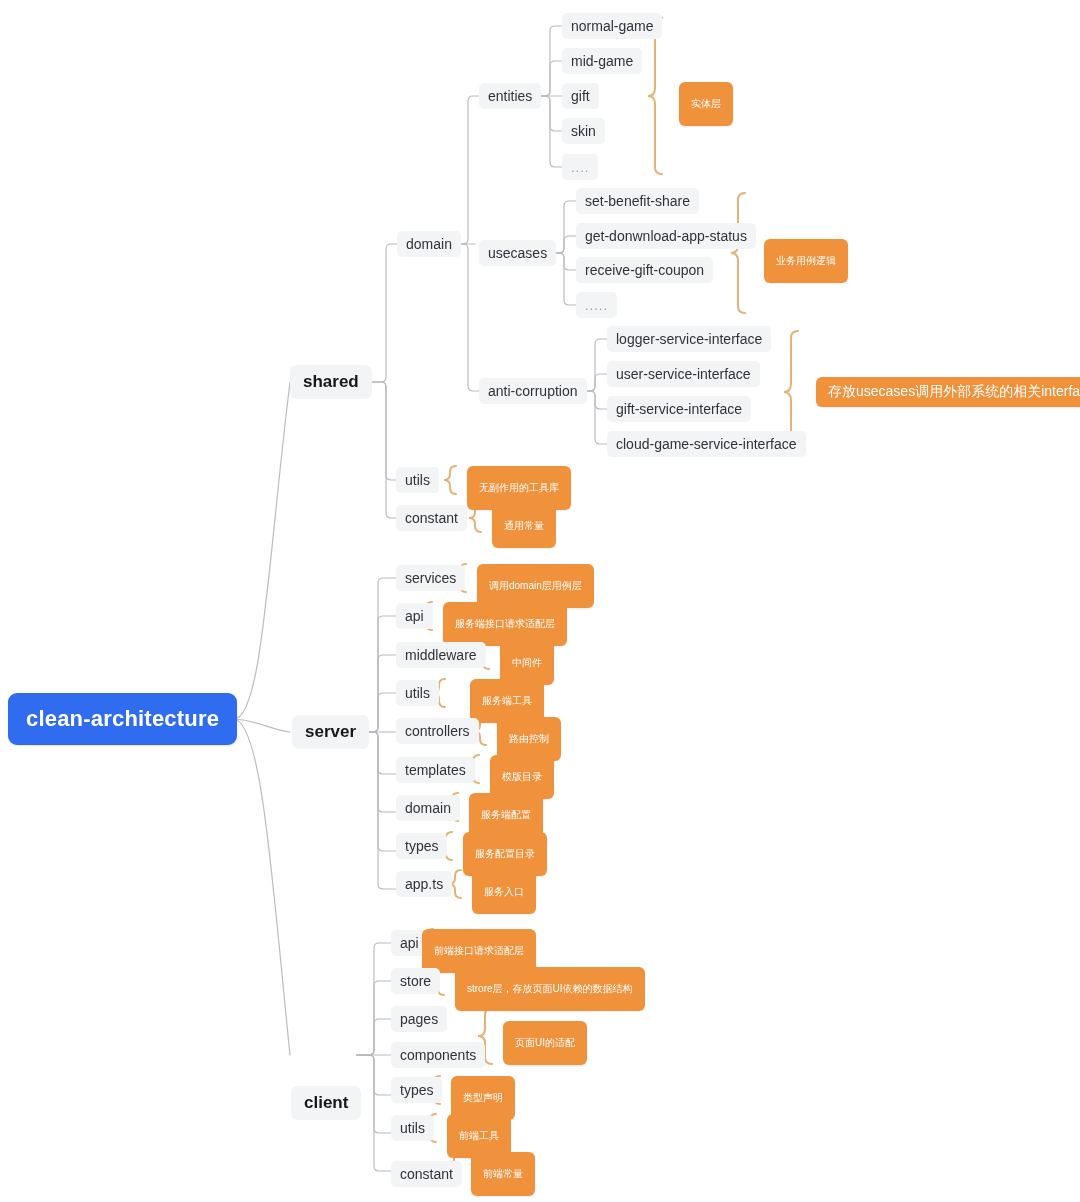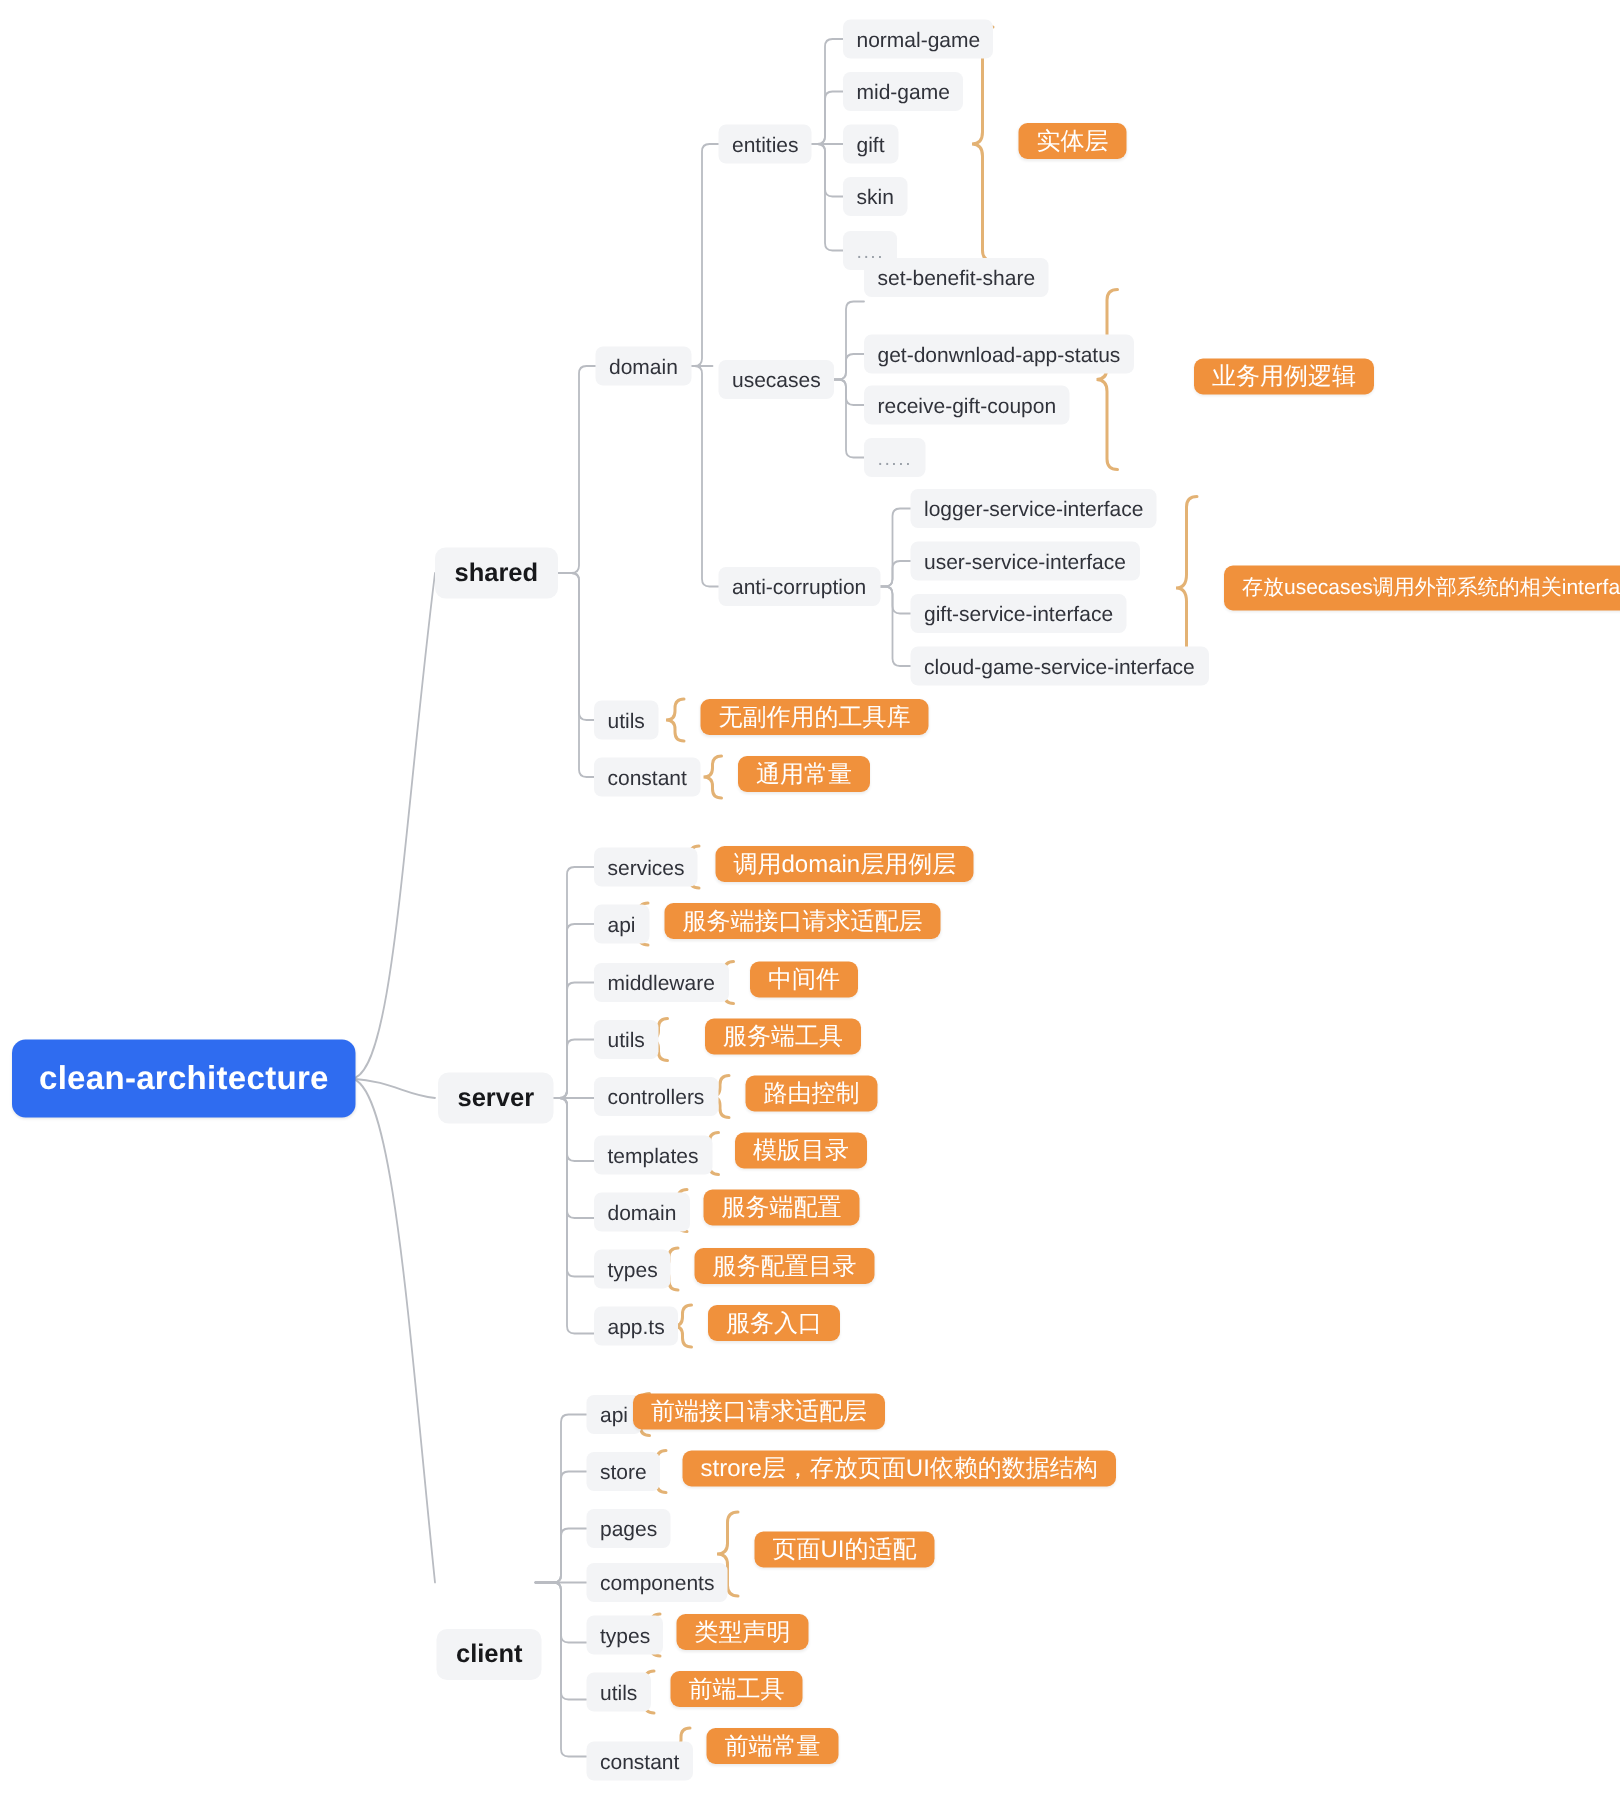--- a/index.html
+++ b/index.html
@@ -64,24 +64,24 @@
     font-size: 13px;
   }
   
   .badge {
     position: absolute;
     display: flex;
     align-items: center;
     white-space: nowrap;
     background: #f0913c;
     color: #ffffff;
-    font-size: 16px;
+    font-size: 10px;
     border-radius: 6px;
     padding: 0 12px;
-    height: 24px;
+    height: 44px;
     box-shadow: 0 1px 2px rgba(0,0,0,.08);
   }
   .badge.tall { height: 30px; font-size: 14px; }
 </style>
 </head>
 <body>
 
 <div id="stage">
 
   <svg id="wires" viewBox="0 0 1080 1202" xmlns="http://www.w3.org/2000/svg">
@@ -173,25 +173,25 @@
 
   <div class="node leaf-node" style="left:479px; top:83px;">entities</div>
   <div class="node leaf-node" style="left:562px; top:13px;">normal-game</div>
   <div class="node leaf-node" style="left:562px; top:48px;">mid-game</div>
   <div class="node leaf-node" style="left:562px; top:83px;">gift</div>
   <div class="node leaf-node" style="left:562px; top:118px;">skin</div>
   <div class="node leaf-node dots" style="left:562px; top:154px;">....</div>
   <div class="badge" style="left:679px; top:82px;">实体层</div>
 
   <div class="node leaf-node" style="left:479px; top:240px;text-align:right;">usecases</div>
-  <div class="node leaf-node" style="left:576px; top:172px;">set-benefit-share</div>
+  <div class="node leaf-node" style="left:576px; top:188px;">set-benefit-share</div>
   <div class="node leaf-node" style="left:576px; top:223px;">get-donwnload-app-status</div>
   <div class="node leaf-node" style="left:576px; top:257px;">receive-gift-coupon</div>
   <div class="node leaf-node dots" style="left:576px; top:292px;">.....</div>
-  <div class="badge" style="left:796px; top:239px;text-align:right;">业务用例逻辑</div>
+  <div class="badge" style="left:764px; top:239px;text-align:right;">业务用例逻辑</div>
 
   <div class="node leaf-node" style="left:479px; top:378px;">anti-corruption</div>
   <div class="node leaf-node" style="left:607px; top:326px;">logger-service-interface</div>
   <div class="node leaf-node" style="left:607px; top:361px;">user-service-interface</div>
   <div class="node leaf-node" style="left:607px; top:396px;">gift-service-interface</div>
   <div class="node leaf-node" style="left:607px; top:431px;">cloud-game-service-interface</div>
   <div class="badge tall" style="left:816px; top:377px;">存放usecases调用外部系统的相关interface</div>
 
   <div class="node leaf-node" style="left:396px; top:467px;">utils</div>
   <div class="badge" style="left:467px; top:466px;">无副作用的工具库</div>

